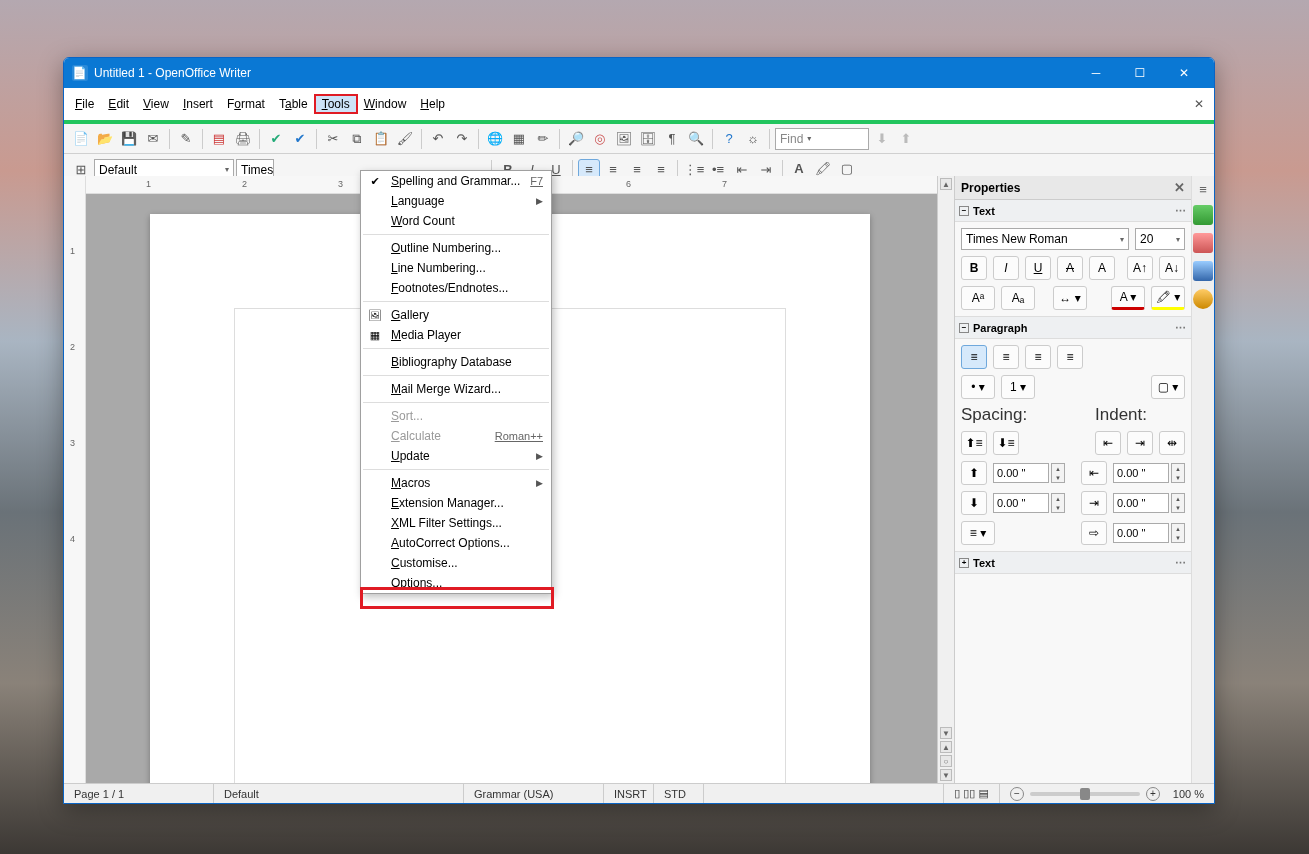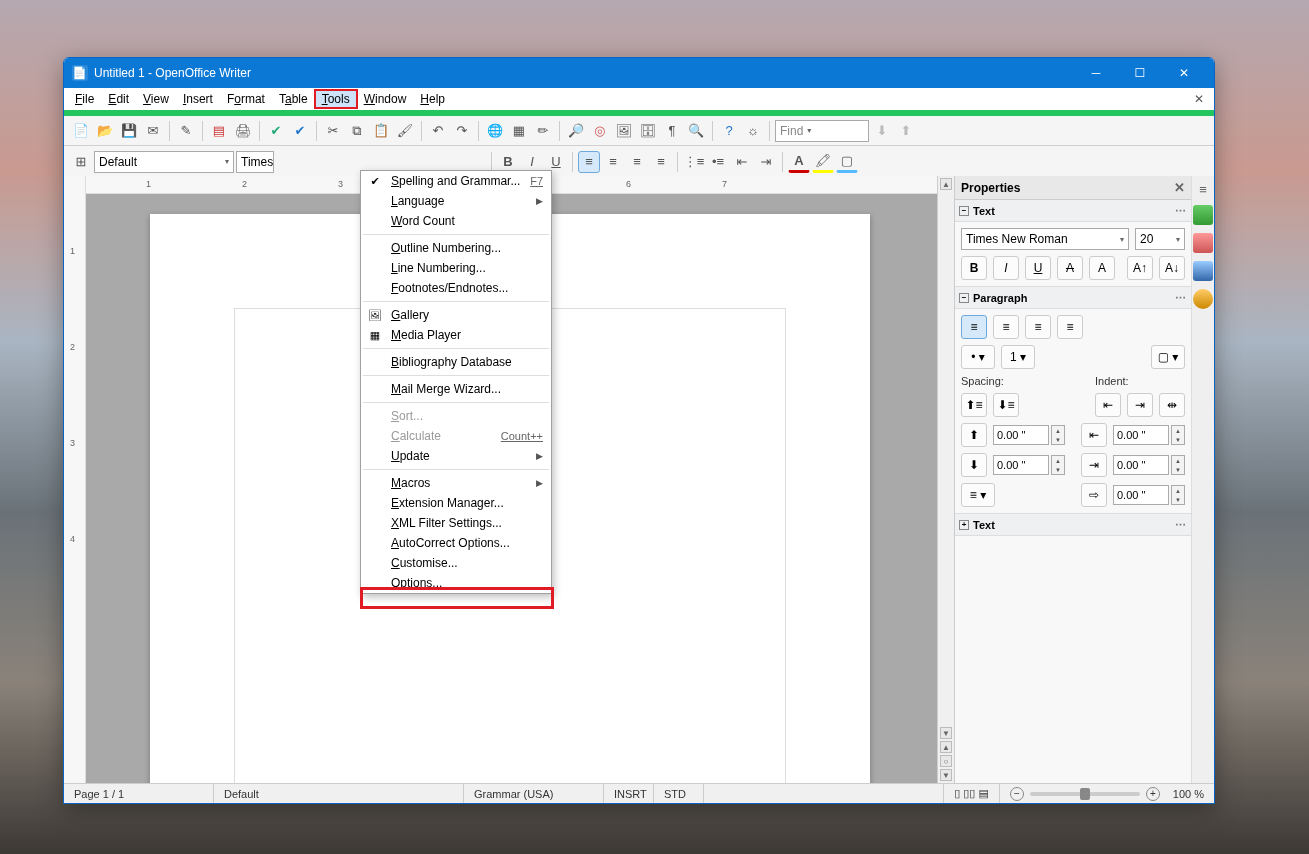--- a/index.html
+++ b/index.html
@@ -2,21 +2,21 @@
 <html><head>
 <meta charset="utf-8">
 <style>
   * { box-sizing: border-box; margin: 0; padding: 0; font-family: "Segoe UI", Tahoma, sans-serif; }
   body { width: 1309px; height: 854px; background: linear-gradient(to bottom, #b4a8b0, #c99a90 20%, #a9b5c2 40%, #6a7278 60%, #8a8279 80%, #3c3834); overflow: hidden; position: relative; }
   .window { position: absolute; left: 63px; top: 57px; width: 1152px; height: 747px; background: #fff; border: 1px solid #0a64c4; border-radius: 6px 6px 0 0; box-shadow: 0 6px 24px rgba(0,0,0,.35); overflow: hidden; }
   .titlebar { height: 30px; background: #0a78d4; color: #fff; display: flex; align-items: center; padding: 0 8px; font-size: 12px; }
   .titlebar .icon { width: 16px; height: 16px; background: #fff2; border-radius: 2px; margin-right: 6px; display:flex;align-items:center;justify-content:center;}
   .titlebar .spacer { flex: 1; }
   .winbtn { width: 44px; height: 30px; display: flex; align-items: center; justify-content: center; color: #fff; font-size: 12px; }
-  .menubar { height: 28px; background:#fff; border-bottom: 6px solid #22c55e; display: flex; align-items: center; font-size: 12px; padding: 0 4px; }
+  .menubar { height: 36px; background:#fff; border-bottom: 4px solid #22c55e; display: flex; align-items: center; font-size: 12px; padding: 0 4px; }
   .menu-item { padding: 2px 7px; cursor: default; }
   .menu-item u { text-decoration: underline; }
   .menu-item.open { background:#cde3f8; outline: 2px solid #e01b24; outline-offset: -1px; }
   .menubar .closex { margin-left:auto; padding: 0 6px; font-size: 12px; color:#555; }
   .toolbar { height: 30px; background:#f5f5f5; border-bottom: 1px solid #d0d0d0; display:flex; align-items:center; padding:2px 6px; gap:2px; font-size:12px;}
   .tb-btn { width:22px;height:22px;border:1px solid transparent; border-radius:3px; display:flex;align-items:center;justify-content:center; color:#555; font-size:13px; }
   .tb-sep{width:1px;height:20px;background:#ccc;margin:0 3px;}
   .tb-combo{height:22px;border:1px solid #aaa;background:#fff;font-size:12px;padding:0 4px;display:flex;align-items:center;gap:4px;}
   .tb-combo .dd{font-size:8px;color:#666;}
   .tb-find{width:94px;}
@@ -42,21 +42,21 @@
   .row{display:flex;gap:6px;align-items:center;}
   .fontbox{flex:1;height:22px;border:1px solid #aaa;background:#fff;padding:0 4px;display:flex;align-items:center;}
   .fontbox .dd{margin-left:auto;font-size:8px;color:#666;}
   .sbtn{width:26px;height:24px;border:1px solid #ccc;border-radius:3px;display:flex;align-items:center;justify-content:center;background:#fcfcfc;font-size:12px;}
   .sbtn.active{background:#d6e9fb;border-color:#6fa8dc;}
   .sbtn.wide{width:34px;}
   .spin{display:flex;align-items:center;gap:2px;}
   .spin input{width:56px;height:20px;border:1px solid #aaa;font-size:11px;padding:0 3px;}
   .spin .ud{width:14px;height:20px;border:1px solid #aaa;background:#f3f3f3;display:flex;flex-direction:column;}
   .spin .ud div{flex:1;font-size:6px;display:flex;align-items:center;justify-content:center;color:#555;}
-  .label{font-size:11px;color:#333;}
+  .label{font-size:17px;color:#333;}
   .iconbar{width:28px;background:#efefef;border-left:1px solid #ddd;display:flex;flex-direction:column;align-items:center;gap:8px;padding-top:6px;}
   .iconbar .ic{width:20px;height:20px;border-radius:3px;}
   .statusbar{position:absolute;left:0;right:0;bottom:0;height:20px;background:#f0f0f0;border-top:1px solid #ccc;display:flex;align-items:center;font-size:11px;color:#333;}
   .statusbar .cell{padding:0 10px;border-right:1px solid #ccc;height:100%;display:flex;align-items:center;}
   .zoom-slider{width:110px;height:4px;background:#ccc;border-radius:2px;position:relative;margin:0 6px;}
   .zoom-slider .thumb{position:absolute;left:50%;top:-4px;width:10px;height:12px;background:#888;border-radius:2px;transform:translateX(-50%);}
   .dropdown{position:absolute;left:296px;top:112px;width:192px;background:#fff;border:1px solid #a0a0a0;box-shadow:2px 3px 8px rgba(0,0,0,.25);font-size:12px;z-index:50;}
   .dd-item{display:flex;align-items:center;height:20px;padding:0 8px 0 30px;position:relative;}
   .dd-item .shortcut{margin-left:auto;color:#666;font-size:11px;text-decoration:underline;}
   .dd-item .arrow{margin-left:auto;font-size:9px;color:#555;}
@@ -241,20 +241,29 @@
                 <u>U</u>
               </span>
             <span class="sbtn">
                 <s>A</s>
               </span>
             <span class="sbtn">A</span>
             <span style="flex:1"></span>
             <span class="sbtn">A↑</span>
             <span class="sbtn">A↓</span>
           </div>
+          <div class="row">
+            <span class="sbtn wide">Aᵃ</span>
+            <span class="sbtn wide">Aₐ</span>
+            <span style="width:6px"></span>
+            <span class="sbtn wide">↔ ▾</span>
+            <span style="flex:1"></span>
+            <span class="sbtn wide" style="border-bottom:3px solid #c00">A ▾</span>
+            <span class="sbtn wide" style="border-bottom:3px solid #ff0">🖍 ▾</span>
+          </div>
         </div>
 
         <div class="section-head">
           <span class="box">−</span>
             <span>Paragraph</span>
             <span class="dots">⋯</span>
         </div>
         <div class="section-body">
           <div class="row">
             <span class="sbtn active">≡</span>
@@ -408,21 +417,21 @@
       <div class="dd-sep"></div>
       <div class="dd-item">
         <span><u>M</u>ail Merge Wizard...</span>
       </div>
       <div class="dd-sep"></div>
       <div class="dd-item disabled">
         <span><u>S</u>ort...</span>
       </div>
       <div class="dd-item disabled">
         <span><u>C</u>alculate</span>
-        <span class="shortcut">Count++</span>
+        <span class="shortcut">Roman++</span>
       </div>
       <div class="dd-item">
         <span><u>U</u>pdate</span>
         <span class="arrow">▶</span>
       </div>
       <div class="dd-sep"></div>
       <div class="dd-item">
         <span><u>M</u>acros</span>
         <span class="arrow">▶</span>
       </div>

